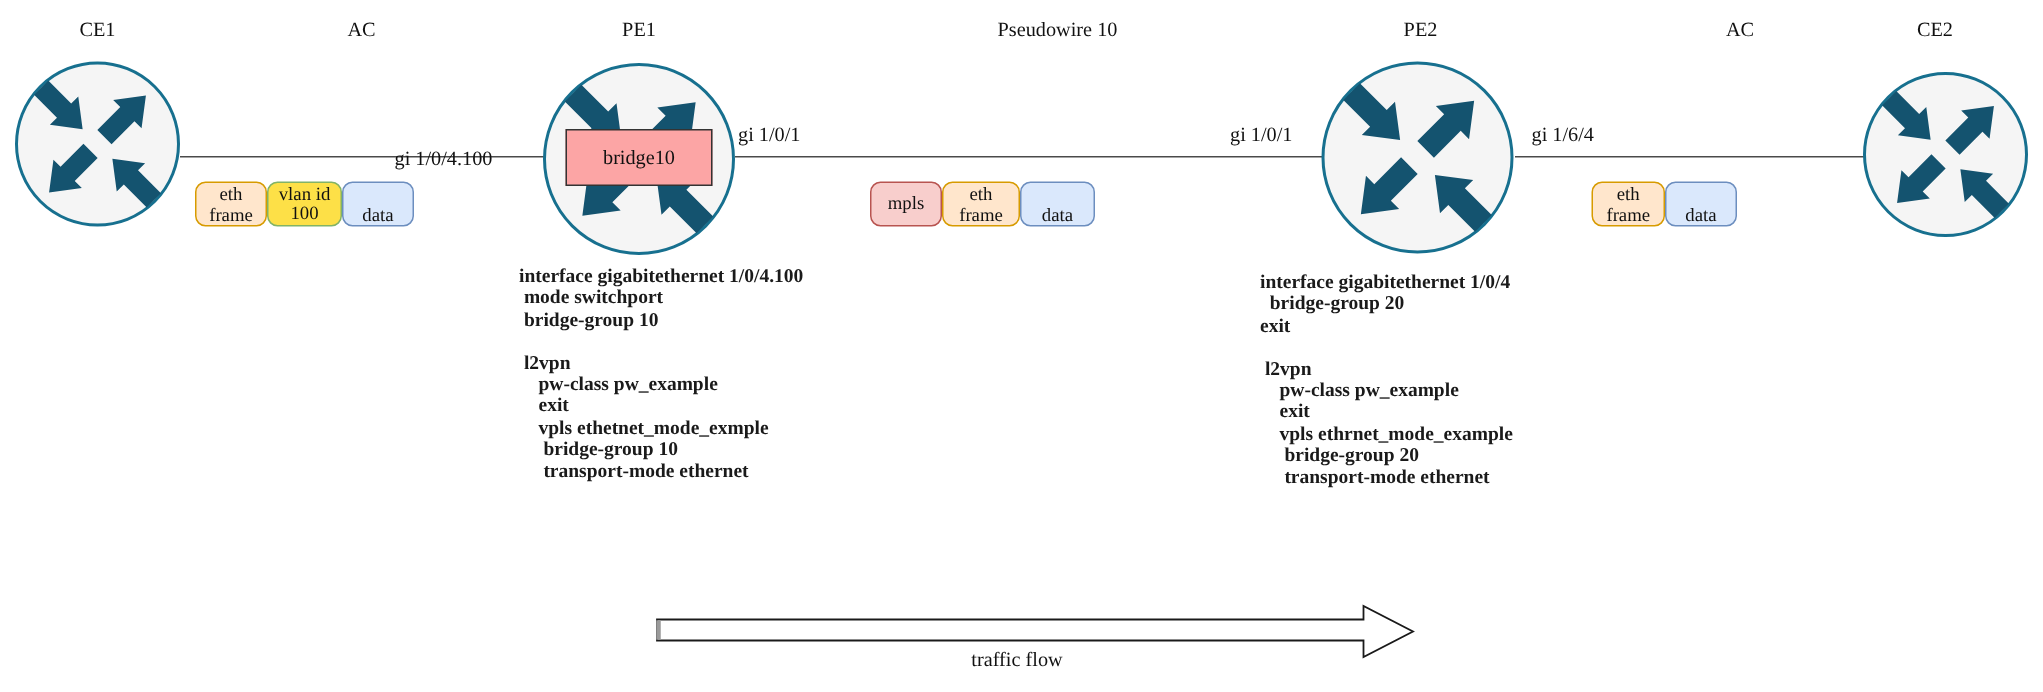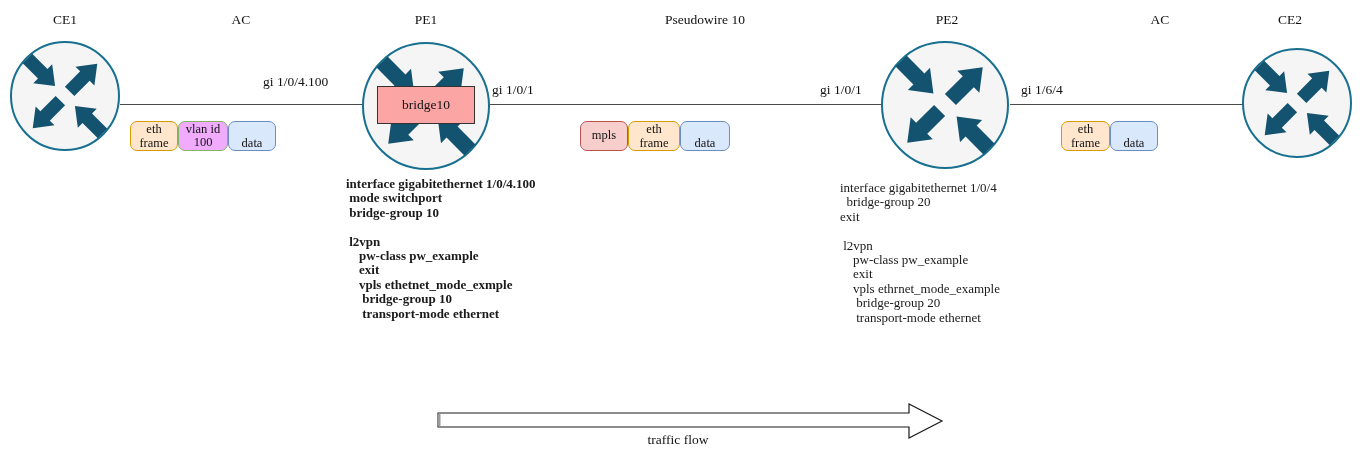--- a/index.html
+++ b/index.html
@@ -22,21 +22,21 @@
   .lbl{position:absolute;font-size:13.5px;white-space:nowrap;}
   .ctr{transform:translateX(-50%);}
   .pkgroup{position:absolute;display:flex;z-index:3;}
   .packet{
     height:30px;box-sizing:border-box;border-radius:7px;border:1px solid;
     display:flex;align-items:center;justify-content:center;
     font-size:12.5px;line-height:13.5px;
   }
   .packet span{white-space:pre-line;text-align:center;display:block;}
   .pk-eth {background:#ffe6cc;border-color:#d79b00;align-items:flex-end;}
-  .pk-vlan{background:#f0abfc;border-color:#82b366;}
+  .pk-vlan{background:#fde047;border-color:#82b366;}
   .pk-data{background:#dae8fc;border-color:#6c8ebf;align-items:flex-end;}
   .pk-mpls{background:#f8cecc;border-color:#b85450;}
   .cfg{
     position:absolute;margin:0;font-family:"Liberation Serif","DejaVu Serif",serif;
     font-size:13px;line-height:14.4px;color:#1a1a1a;white-space:pre;
   }
   .tfarrow{position:absolute;left:436px;top:401px;z-index:2;}
 </style>
 </head>
 <body>
@@ -91,21 +91,21 @@
   </div>
 
   <div class="lbl ctr" style="left:65px;top:12px;">CE1</div>
   <div class="lbl ctr" style="left:241px;top:12px;">AC</div>
   <div class="lbl ctr" style="left:426px;top:12px;">PE1</div>
   <div class="lbl ctr" style="left:705px;top:12px;">Pseudowire 10</div>
   <div class="lbl ctr" style="left:947px;top:12px;">PE2</div>
   <div class="lbl ctr" style="left:1160px;top:12px;">AC</div>
   <div class="lbl ctr" style="left:1290px;top:12px;">CE2</div>
 
-  <div class="lbl" style="left:263px;top:74px;">gi 1/0/4.100</div>
+  <div class="lbl" style="left:263px;top:98px;">gi 1/0/4.100</div>
   <div class="lbl" style="left:492px;top:82px;">gi 1/0/1</div>
   <div class="lbl" style="left:820px;top:82px;">gi 1/0/1</div>
   <div class="lbl" style="left:1021px;top:82px;">gi 1/6/4</div>
 
   <div class="pkgroup" style="left:130px;top:121px;">
     <div class="packet pk-eth" style="width:48px;">
         <span>eth
 frame</span>
       </div>
     <div class="packet pk-vlan" style="width:50px;">
@@ -143,21 +143,21 @@
   <pre class="cfg" style="left:346px;top:177px;font-weight:bold;">interface gigabitethernet 1/0/4.100
  mode switchport
  bridge-group 10
 
  l2vpn
     pw-class pw_example
     exit
     vpls ethetnet_mode_exmple
      bridge-group 10
      transport-mode ethernet</pre>
-  <pre class="cfg" style="left:840px;top:181px;">interface gigabitethernet 1/0/4
+  <pre class="cfg" style="left:840px;top:181px;font-weight:bold;">interface gigabitethernet 1/0/4
   bridge-group 20
 exit
 
  l2vpn
     pw-class pw_example
     exit
     vpls ethrnet_mode_example
      bridge-group 20
      transport-mode ethernet</pre>
 

